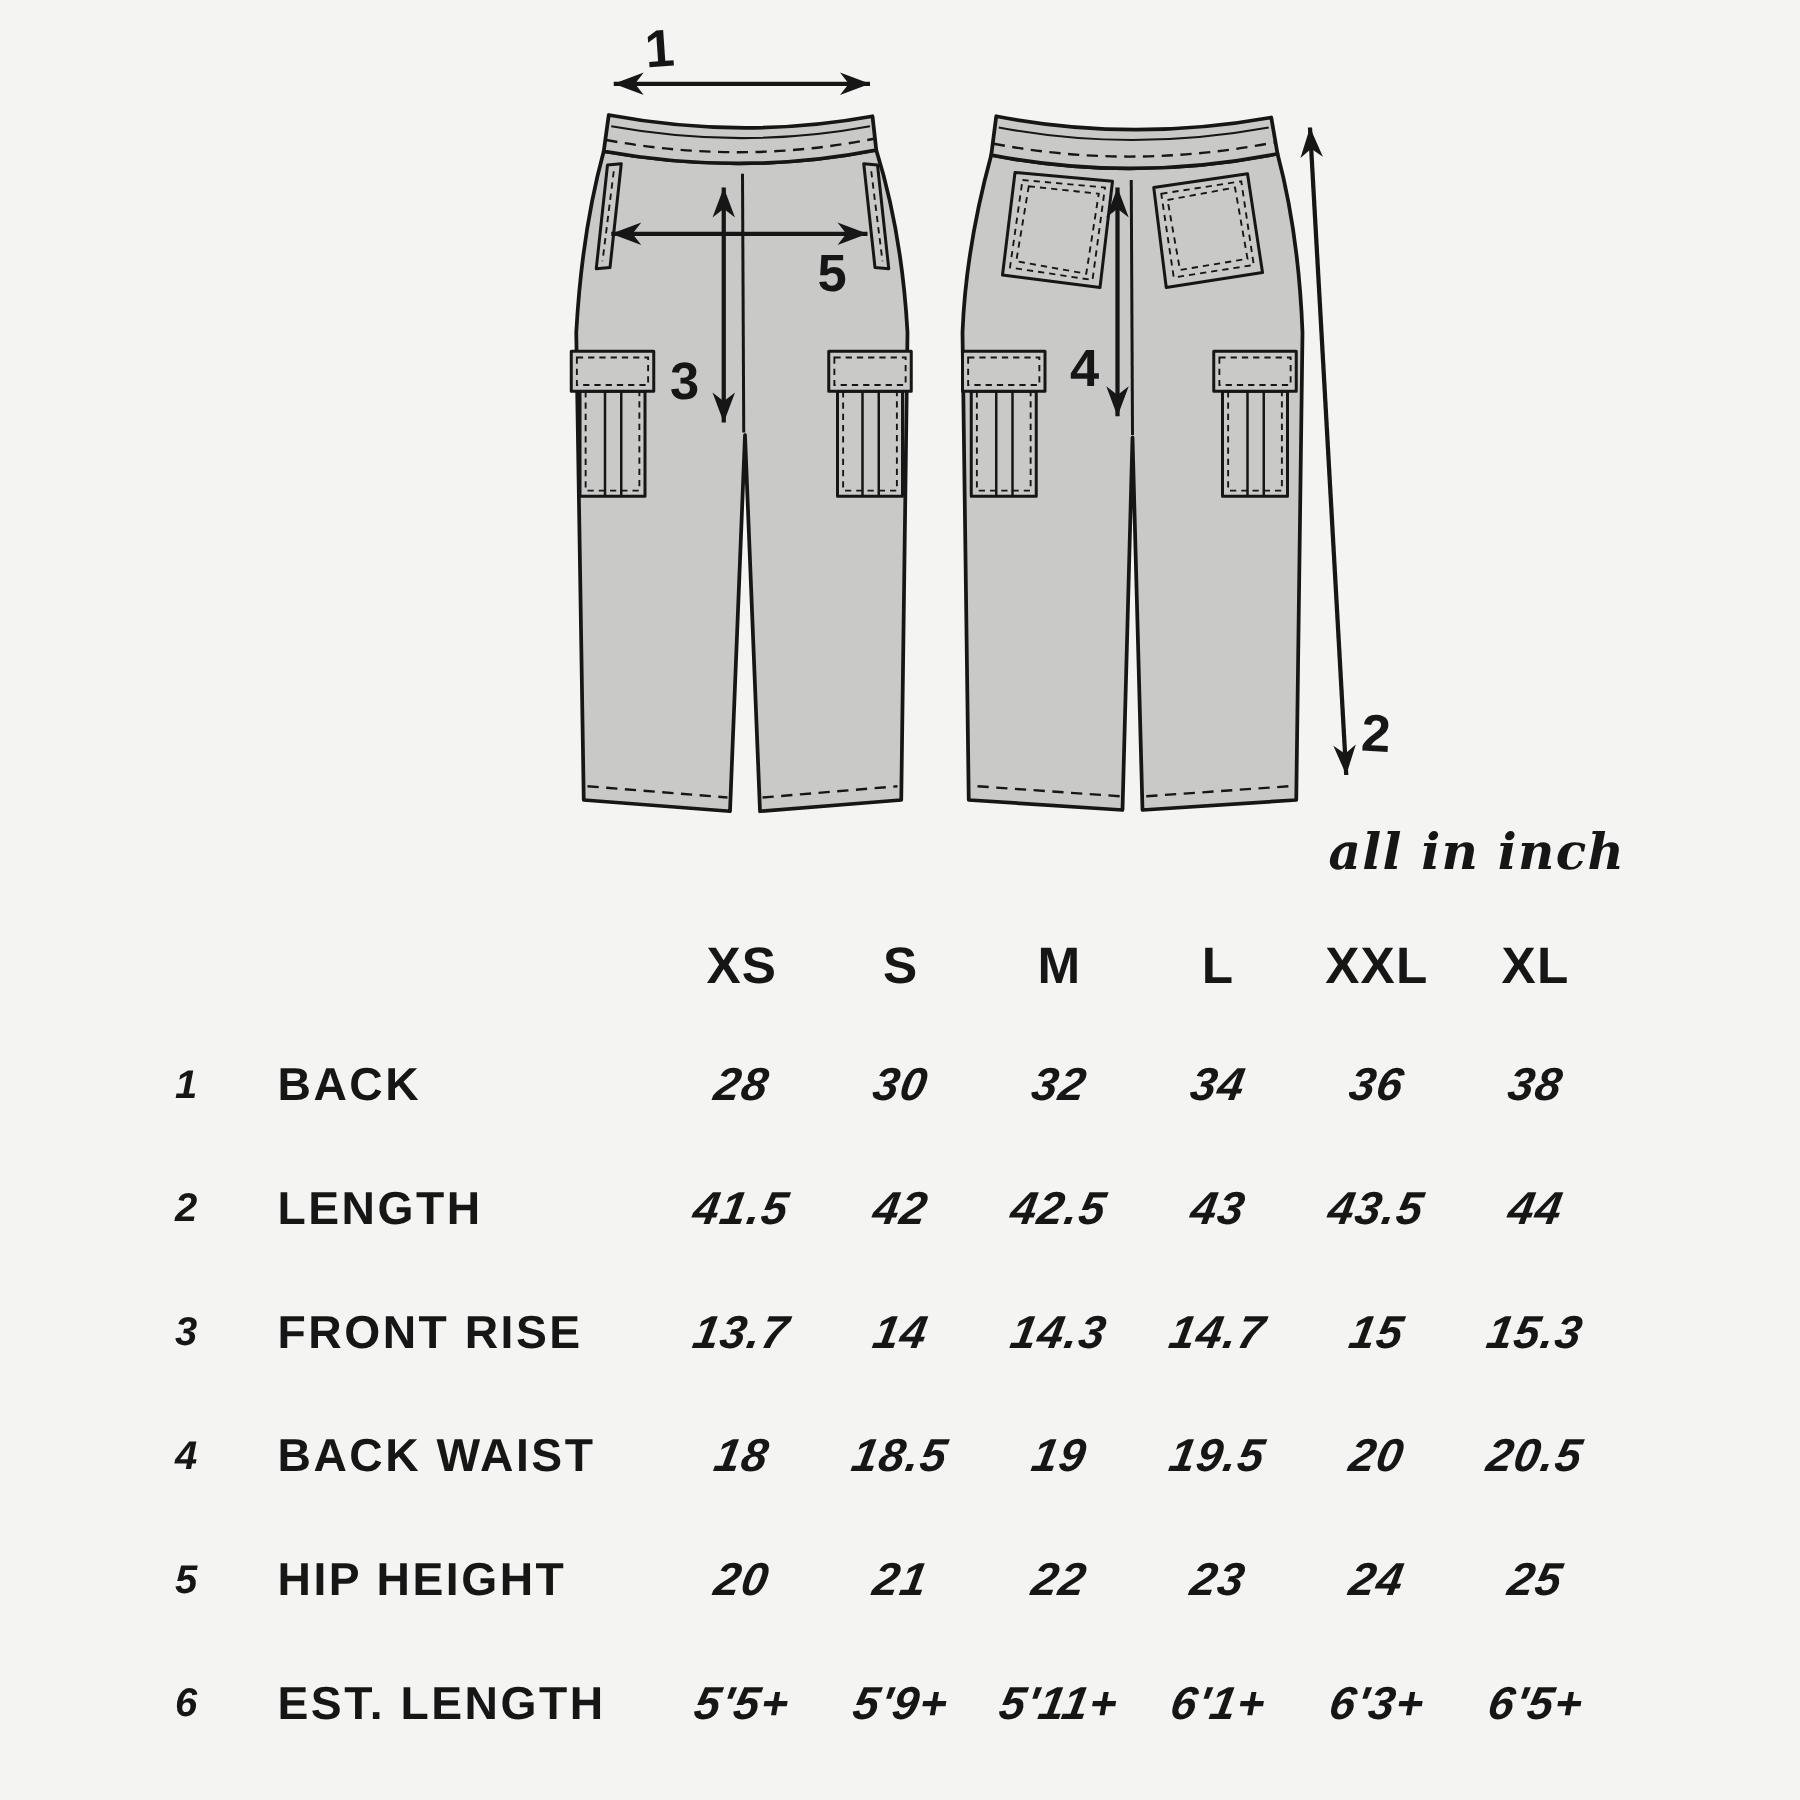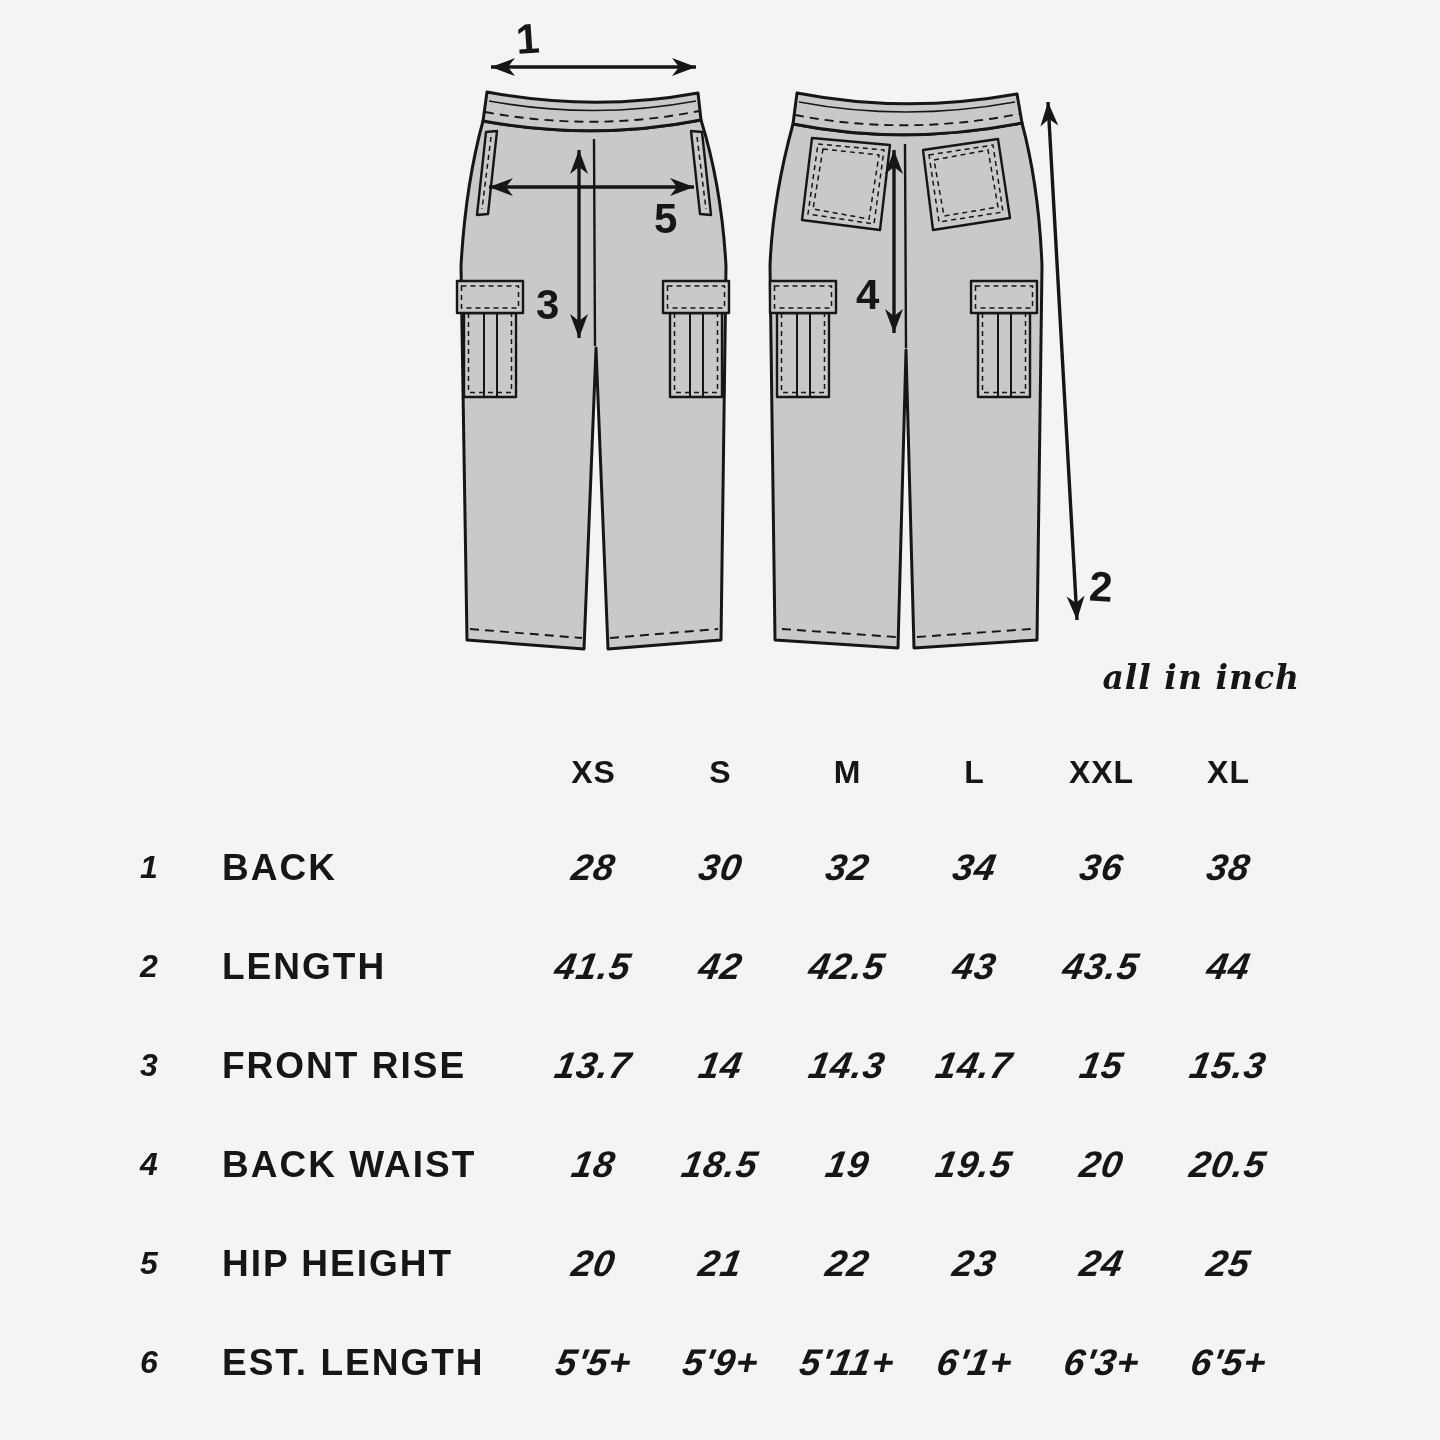--- a/index.html
+++ b/index.html
@@ -22,32 +22,32 @@
   .arrow{stroke:#161616;stroke-width:3.4;fill:none}
   text.dlabel{
     font-family:"Liberation Sans",sans-serif;
     font-weight:700;font-size:42px;fill:#161616;
   }
 
   
   .note{
     position:absolute;top:658px;right:140px;
     font-family:"DejaVu Serif",serif;font-style:italic;font-weight:700;
-    font-size:33px;letter-spacing:1px;
+    font-size:40px;letter-spacing:1px;
   }
 
   
   .size-table{
     position:absolute;left:118px;top:726px;
     display:grid;
     grid-template-columns:62px 350px repeat(6,127px);
     grid-template-rows:92px repeat(6,99px);
   }
   .cell{display:flex;align-items:center;justify-content:center;white-space:nowrap}
-  .cell.head{font-size:32px;font-weight:700;letter-spacing:1px}
+  .cell.head{font-size:41px;font-weight:700;letter-spacing:1px}
   .cell.num{font-size:32px;font-weight:700;font-style:italic}
   .cell.label{justify-content:flex-start;padding-left:42px;font-size:37px;font-weight:700;letter-spacing:2px}
   .cell.val span{
     display:inline-block;font-style:italic;font-weight:700;font-size:37px;
     letter-spacing:1px;transform:skewX(-10deg);
   }
 </style>
 </head>
 <body>
 

